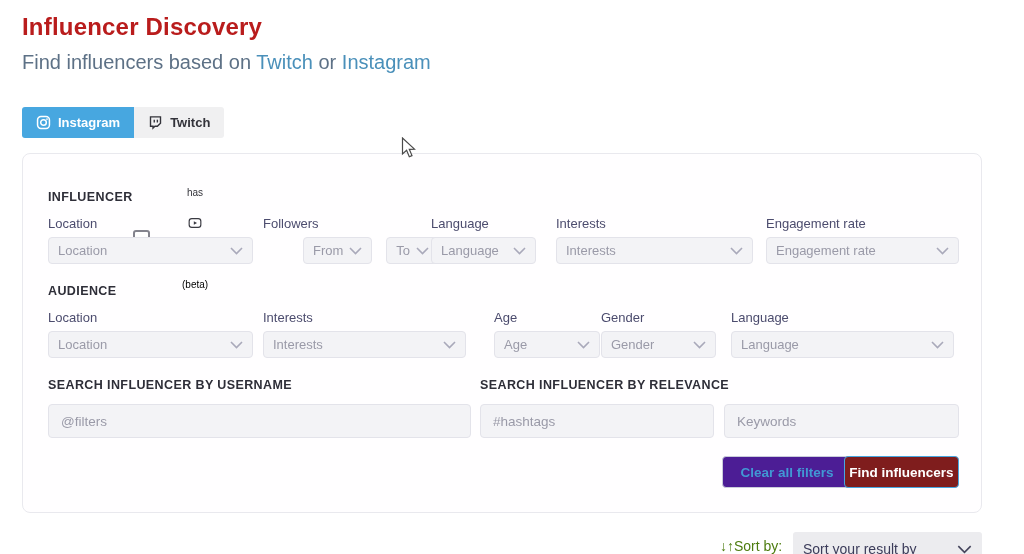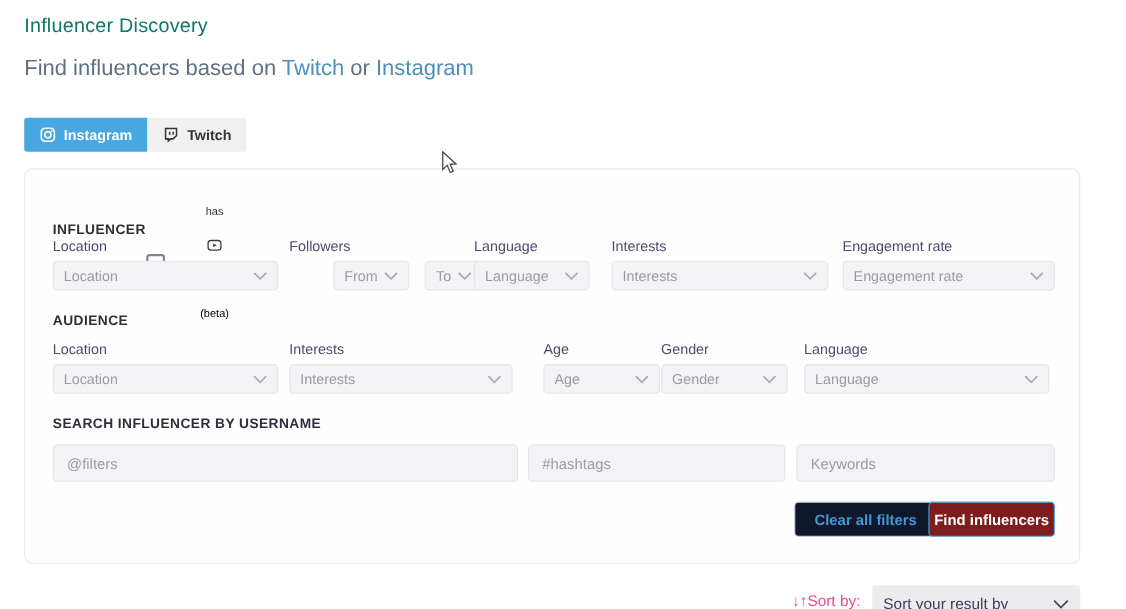--- a/index.html
+++ b/index.html
@@ -4,21 +4,21 @@
 <style>
   * { margin:0; padding:0; box-sizing:border-box; }
   html,body { background:#fff; }
   body { font-family:"Liberation Sans","DejaVu Sans",sans-serif; }
   .page {
     position:relative; width:1024px; height:554px; background:#ffffff;
     overflow:hidden;
   }
   .page-title {
     position:absolute; left:22px; top:13px;
-    font-size:18px; font-weight:normal; color:#0f766e; letter-spacing:0.2px;
+    font-size:24px; font-weight:bold; color:#b91c1c; letter-spacing:0.2px;
   }
   .page-subtitle {
     position:absolute; left:22px; top:51px; font-size:20px; color:#5d7186;
   }
   .page-subtitle .lnk { color:#4a90ba; }
   
   .tabs { position:absolute; left:22px; top:107px; display:flex; }
   .tab {
     height:31px; display:flex; align-items:center; gap:7px;
     padding:0 14px; font-size:13px; font-weight:bold; cursor:pointer;
@@ -55,25 +55,25 @@
   .text-input {
     height:34px; background:#f3f3f6; border:1px solid #e3e3ea; border-radius:4px;
     display:flex; align-items:center; padding:0 12px;
   }
   .text-input .ph { font-size:13.5px; color:#9a9aa8; }
   .btn {
     position:absolute; height:32px; border-radius:4px; font-size:13.5px;
     font-weight:bold; display:flex; align-items:center; justify-content:center;
     cursor:pointer;
   }
-  .btn-clear { left:699px; top:302px; width:130px; background:#0f172a; border:1px solid #c9cdda; color:#4198d4; }
+  .btn-clear { left:699px; top:302px; width:130px; background:#4c1d95; border:1px solid #c9cdda; color:#4198d4; }
   .btn-find  { left:821px; top:302px; width:115px; background:#7f1d1d; border:1px solid #47a7e0; color:#ffffff; }
   
   .sort-label {
-    position:absolute; left:720px; top:538px; font-size:14px; color:#ec4899;
+    position:absolute; left:720px; top:538px; font-size:14px; color:#4d7c0f;
   }
   .sort-select {
     position:absolute; left:793px; top:532px; width:189px; height:34px;
     background:#ececef; border-radius:3px 3px 0 0; display:flex; align-items:center;
     justify-content:space-between; padding:0 10px; cursor:pointer;
   }
   .sort-select .ph { font-size:14px; color:#3c3c5a; }
   .cursor { position:absolute; left:401px; top:137px; pointer-events:none; }
 </style>
 </head>
@@ -103,21 +103,21 @@
           <line x1="10" y1="7.5" x2="10" y2="12"></line>
           <line x1="15" y1="7.5" x2="15" y2="12"></line>
         </svg>
       </span>
       <span>Twitch</span>
     </div>
   </div>
 
   <div class="panel">
 
-    <div class="section-heading" style="left:25px; top:48px;">INFLUENCER</div>
+    <div class="section-heading" style="left:25px; top:36px;">INFLUENCER</div>
 
     <div class="yt-row" style="left:110px; top:33px; position:absolute;">
       <div class="checkbox"></div>
       <div class="yt-text">
         <span>has</span>
         <span>
           <svg width="14" height="14" viewBox="0 0 24 24" fill="none" stroke="#3a3a42" stroke-width="2">
             <rect x="2" y="4.5" width="20" height="15" rx="4.5"></rect>
             <path d="M10 9 L15.5 12 L10 15 Z" fill="#3a3a42" stroke="none"></path>
           </svg>
@@ -235,20 +235,21 @@
             <path d="M1 1 L6.5 6.5 L12 1"></path>
           </svg>
       </div>
     </div>
 
     <div class="section-heading" style="left:25px; top:224px;">SEARCH INFLUENCER BY USERNAME</div>
     <div class="text-input" style="position:absolute; left:25px; top:250px; width:423px;">
       <span class="ph">@filters</span>
     </div>
 
+    <div class="section-heading" style="left:457px; top:224px;">SEARCH INFLUENCER BY RELEVANCE</div>
     <div class="text-input" style="position:absolute; left:701px; top:250px; width:235px;">
       <span class="ph">Keywords</span>
     </div>
     <div class="text-input" style="position:absolute; left:457px; top:250px; width:234px;">
       <span class="ph">#hashtags</span>
     </div>
 
     <div class="btn btn-clear">Clear all filters</div>
     <div class="btn btn-find">Find influencers</div>
 

